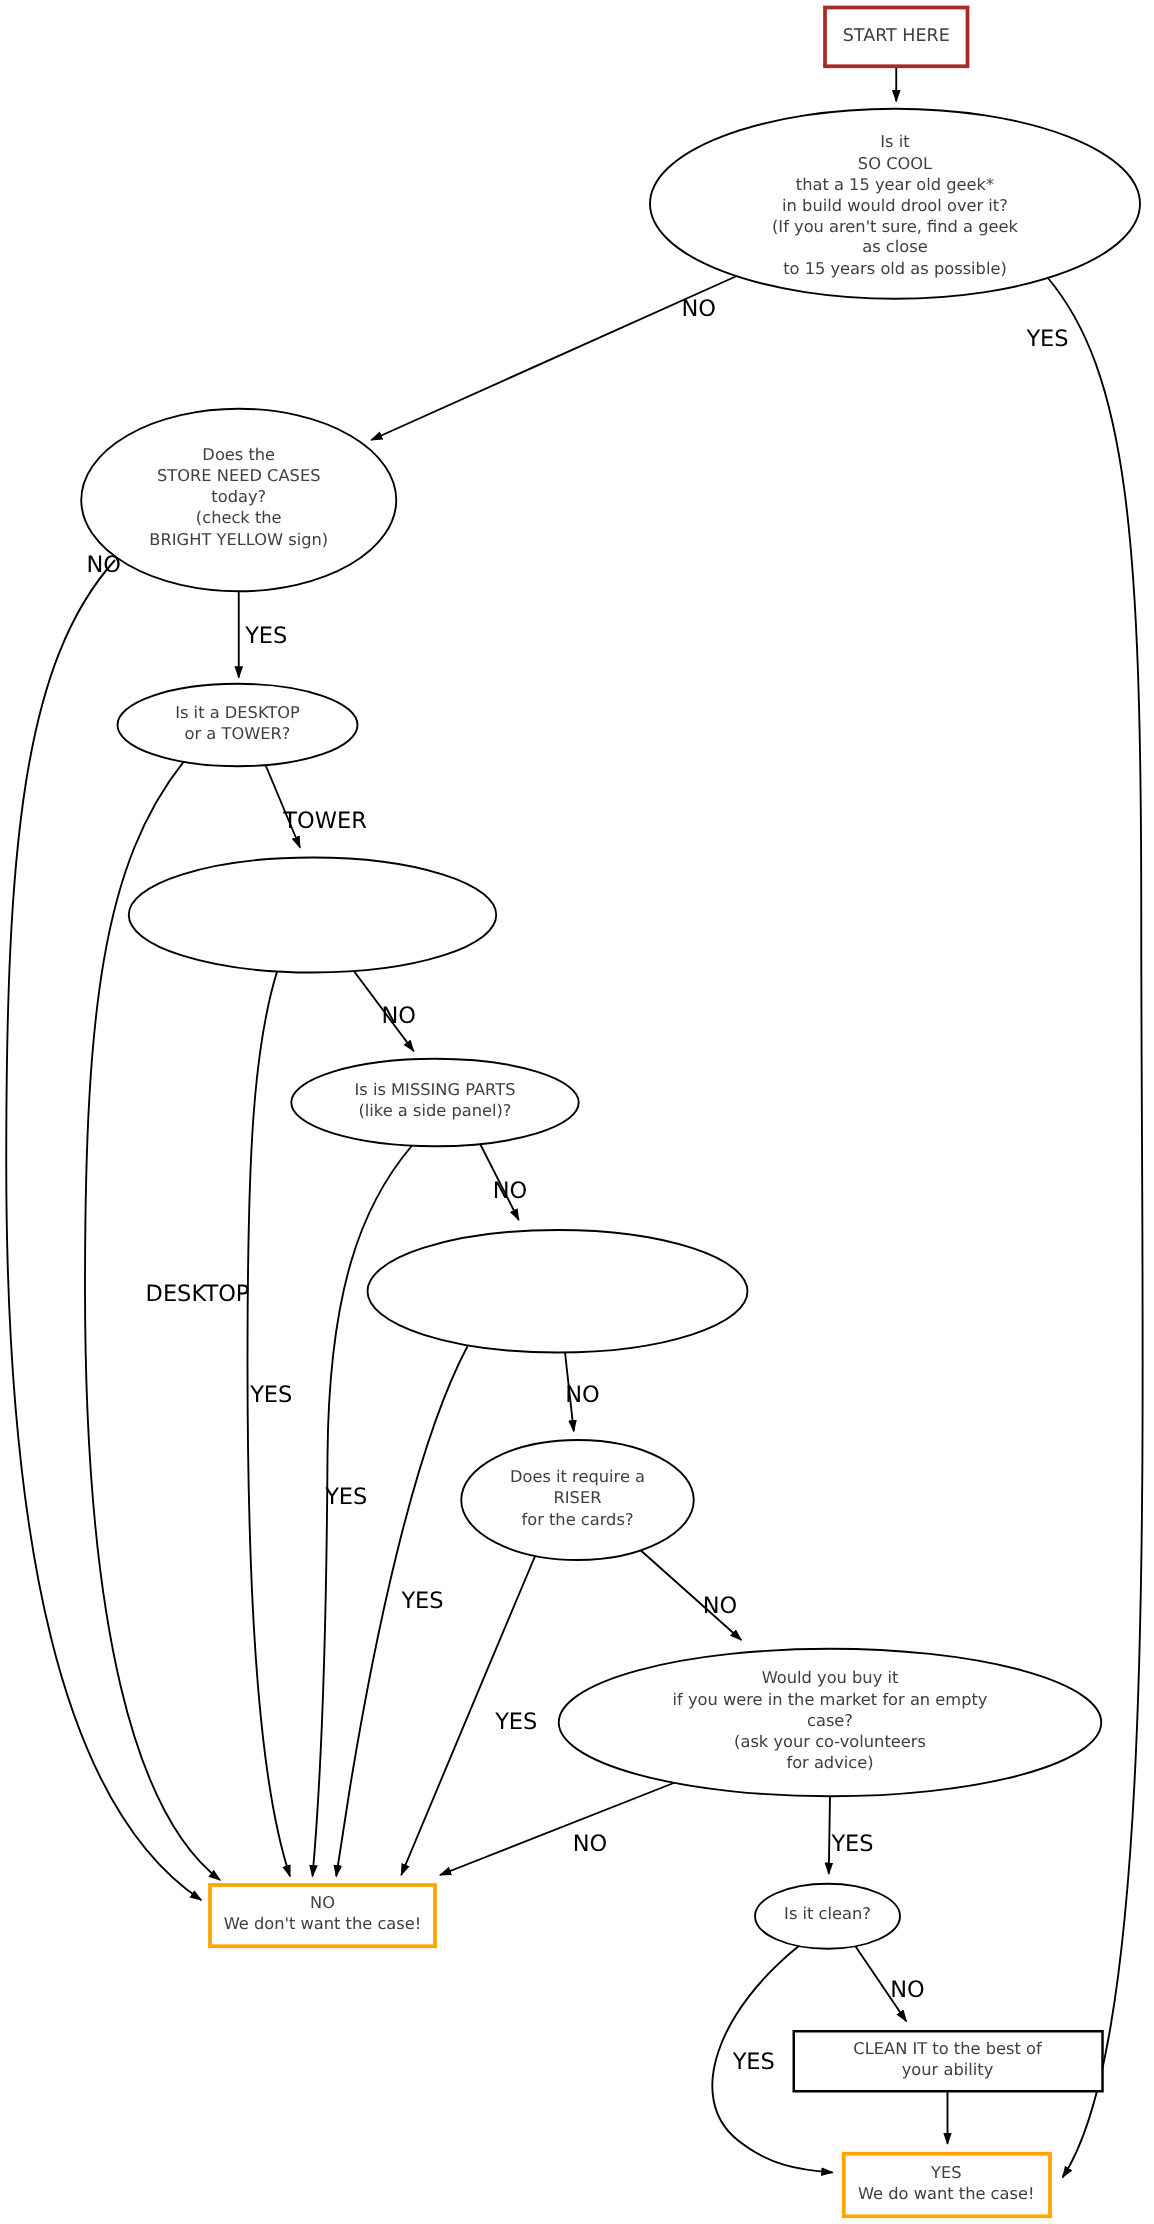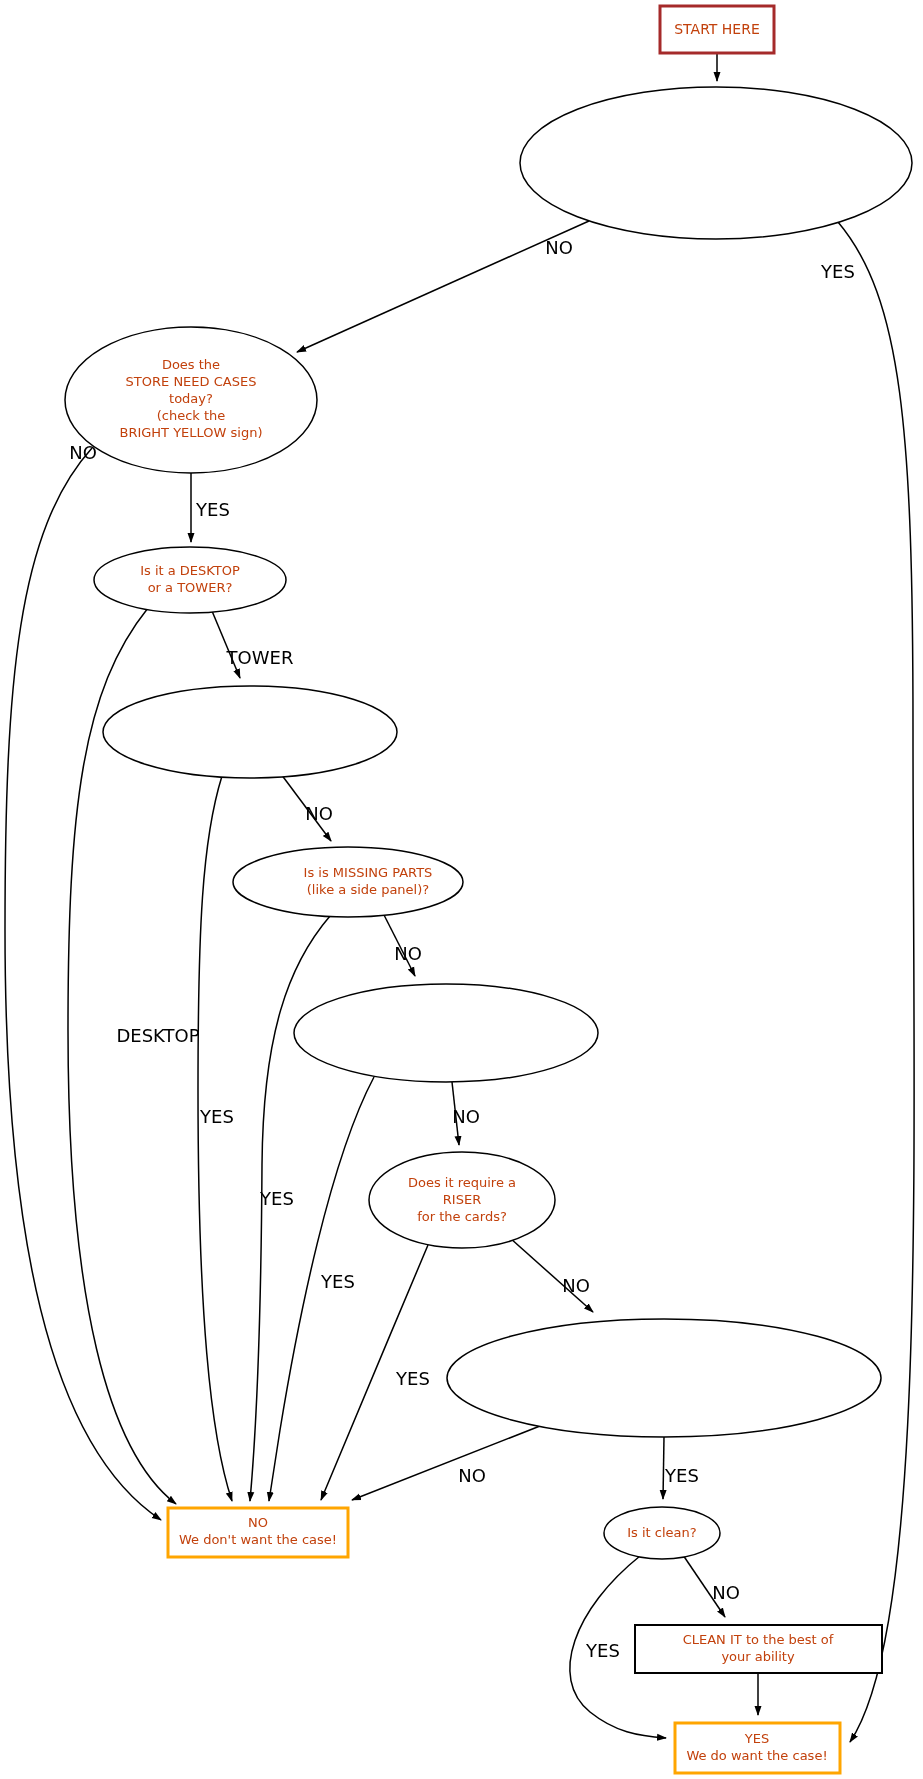--- a/index.html
+++ b/index.html
@@ -11,21 +11,21 @@
     overflow:hidden;
   }
   svg.wires{position:absolute;left:0;top:0;width:923px;height:1779px;}
   .node-label{
     position:absolute;
     transform:translate(-50%,-50%);
     text-align:center;
     white-space:pre-line;
     font-size:13px;
     line-height:1.3;
-    color:#c2410c;
+    color:#404040;
   }
   .edge-label{
     position:absolute;
     transform:translate(-50%,-50%);
     font-size:18px;
     color:#000000;
     white-space:nowrap;
   }
 </style>
 </head>
@@ -74,32 +74,42 @@
       <ellipse cx="462" cy="1200" rx="93" ry="48" stroke="#000000" stroke-width="1.5"></ellipse>
       <ellipse cx="664" cy="1378" rx="217" ry="59" stroke="#000000" stroke-width="1.5"></ellipse>
       <ellipse cx="662" cy="1533" rx="58" ry="26" stroke="#000000" stroke-width="1.5"></ellipse>
       <rect x="635" y="1625" width="247" height="48" stroke="#000000" stroke-width="2"></rect>
       <rect x="168" y="1508" width="180" height="49" stroke="#ffa500" stroke-width="3"></rect>
       <rect x="675" y="1723" width="165" height="50" stroke="#ffa500" stroke-width="3"></rect>
     </g>
   </svg>
 
   <div class="node-label" style="left:717px;top:29px;font-size:14px;">START HERE</div>
+  <div class="node-label" style="left:716px;top:166px;">Is it
+SO COOL
+that a 15 year old geek*
+in build would drool over it?
+(If you aren't sure, find a geek as close
+to 15 years old as possible)</div>
   <div class="node-label" style="left:191px;top:399px;">Does the
 STORE NEED CASES
 today?
 (check the
 BRIGHT YELLOW sign)</div>
   <div class="node-label" style="left:190px;top:580px;">Is it a DESKTOP
 or a TOWER?</div>
-  <div class="node-label" style="left:368px;top:882px;">Is is MISSING PARTS
+  <div class="node-label" style="left:348px;top:882px;">Is is MISSING PARTS
 (like a side panel)?</div>
   <div class="node-label" style="left:462px;top:1200px;">Does it require a
 RISER
 for the cards?</div>
+  <div class="node-label" style="left:664px;top:1378px;">Would you buy it
+if you were in the market for an empty case?
+(ask your co-volunteers
+for advice)</div>
   <div class="node-label" style="left:662px;top:1533px;">Is it clean?</div>
   <div class="node-label" style="left:758px;top:1649px;text-align:center;">CLEAN IT to the best of your ability</div>
   <div class="node-label" style="left:258px;top:1532px;">NO
 We don't want the case!</div>
   <div class="node-label" style="left:757px;top:1748px;">YES
 We do want the case!</div>
 
   <div class="edge-label" style="left:559px;top:247px;">NO</div>
   <div class="edge-label" style="left:838px;top:271px;">YES</div>
   <div class="edge-label" style="left:83px;top:452px;">NO</div>

